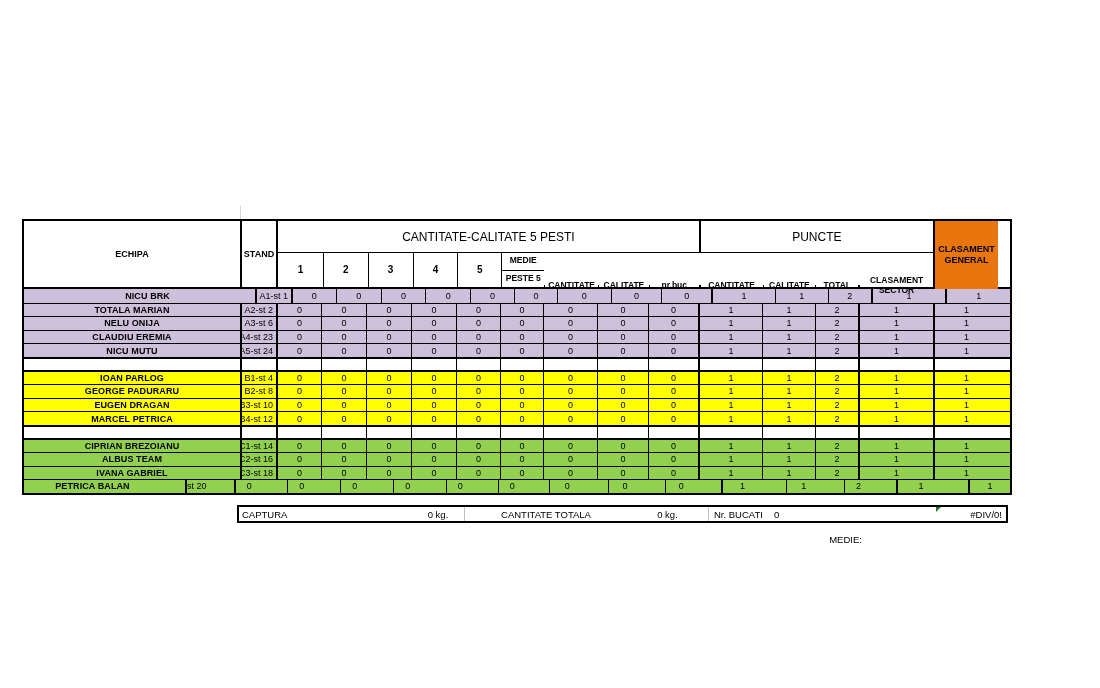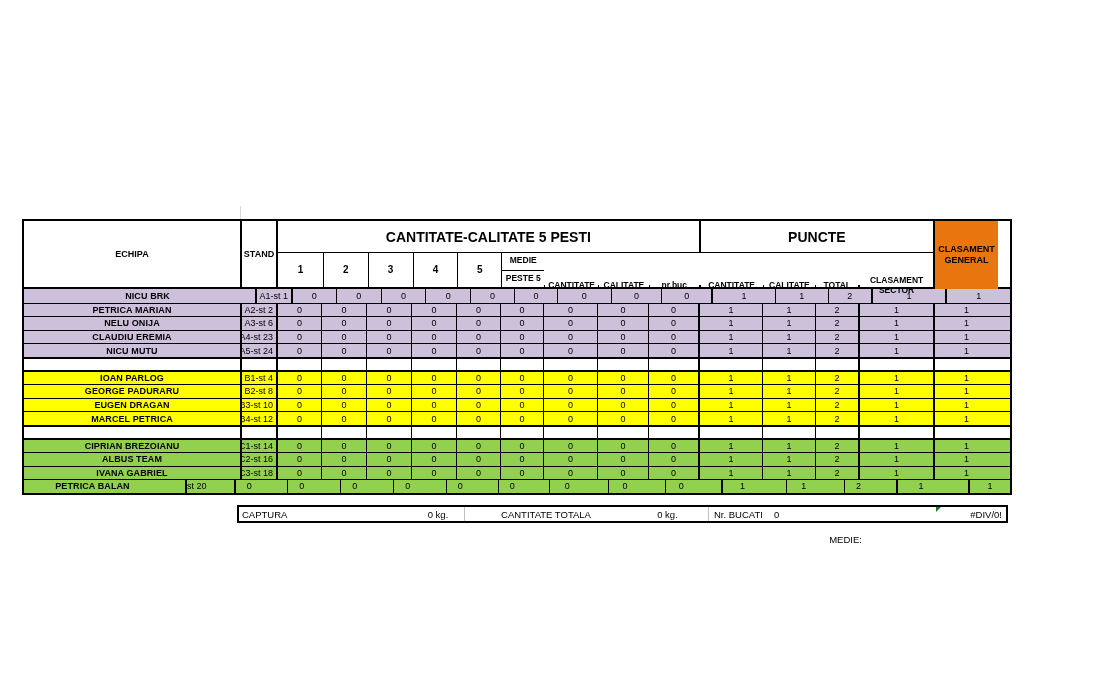--- a/index.html
+++ b/index.html
@@ -20,21 +20,21 @@
   .w11{width:64px}.w12{width:53px}.w13{width:43px}.w14{width:75px}.w15{width:65px}
   .bl1{border-left:1px solid #000}
   .bl2{border-left:2px solid #000}
 
   
   .hdr { display: flex; border-bottom: 2px solid #000; height: 68px; }
   .hcell { display: flex; flex-direction: column; align-items: center; justify-content: center;
            font-weight: bold; font-size: 9px; text-align: center; line-height: 1.25; height: 68px; }
   .hmid { width: 657px; display: flex; flex-direction: column; border-left: 2px solid #000; }
   .hgroups { display: flex; height: 33px; border-bottom: 1px solid #000; }
-  .hgroup { display: flex; align-items: center; justify-content: center; font-weight: bold; font-size: 14px; }
+  .hgroup { display: flex; align-items: center; justify-content: center; font-weight: normal; font-size: 12px; }
   .g1 { width: 422px; } .g2 { width: 235px; }
   .hsub { display: flex; height: 34px; }
   .scell { display: flex; flex-direction: column; align-items: center; justify-content: center;
            font-weight: bold; font-size: 10px; text-align: center; line-height: 1.15; }
   .scell.small { font-size: 8.5px; margin-top: 32px; }
   .medie { justify-content: stretch; }
   .medie > div { flex: 1; display: flex; align-items: center; justify-content: center; width: 100%; font-size: 8.5px; }
   .medie > div + div { border-top: 1px solid #000; }
   .cgen { background: #e8750e; font-size: 9px; }
 
@@ -121,21 +121,21 @@
         <div class="cell w8 bl1">0</div>
         <div class="cell w9 bl1">0</div>
         <div class="cell w10 bl1">0</div>
         <div class="cell w11 bl2">1</div>
         <div class="cell w12 bl1">1</div>
         <div class="cell w13 bl1">2</div>
         <div class="cell w14 bl2">1</div>
         <div class="cell w15 bl2">1</div>
       </div>
       <div class="row" style="background: rgb(204, 192, 218);">
-        <div class="cell w0 name-cell">PETRICA MARIAN</div>
+        <div class="cell w0 name-cell">TOTALA MARIAN</div>
         <div class="cell w1 bl2 stand-cell">A2-st 2</div>
         <div class="cell w2 bl2">0</div>
         <div class="cell w3 bl1">0</div>
         <div class="cell w4 bl1">0</div>
         <div class="cell w5 bl1">0</div>
         <div class="cell w6 bl1">0</div>
         <div class="cell w7 bl1">0</div>
         <div class="cell w8 bl1">0</div>
         <div class="cell w9 bl1">0</div>
         <div class="cell w10 bl1">0</div>

